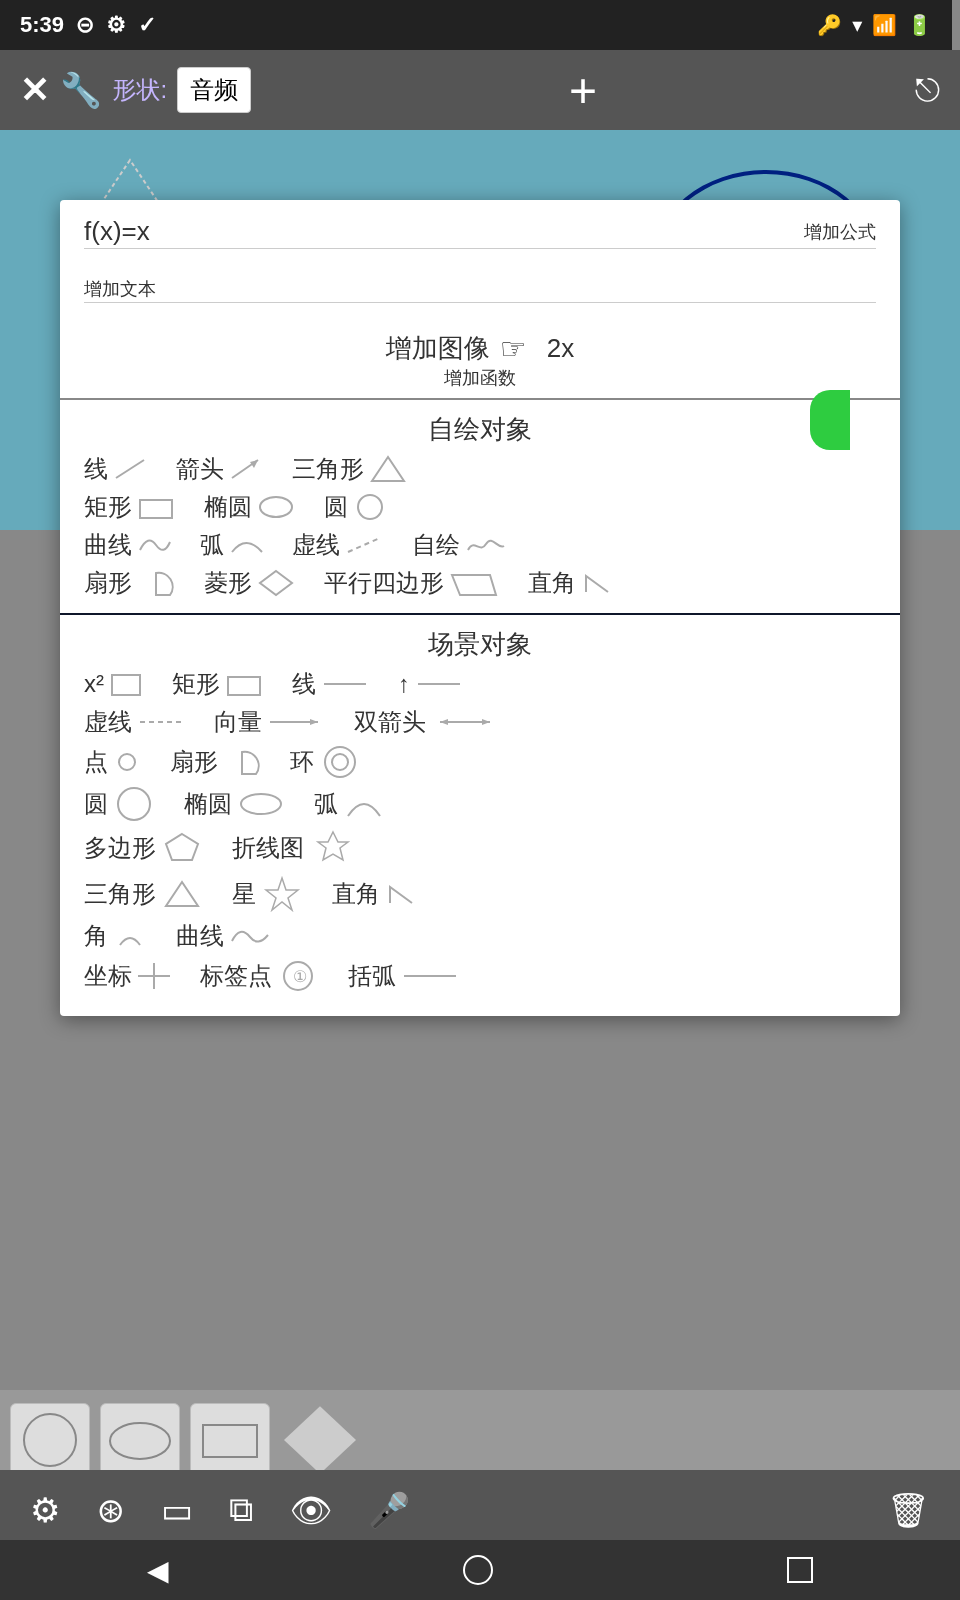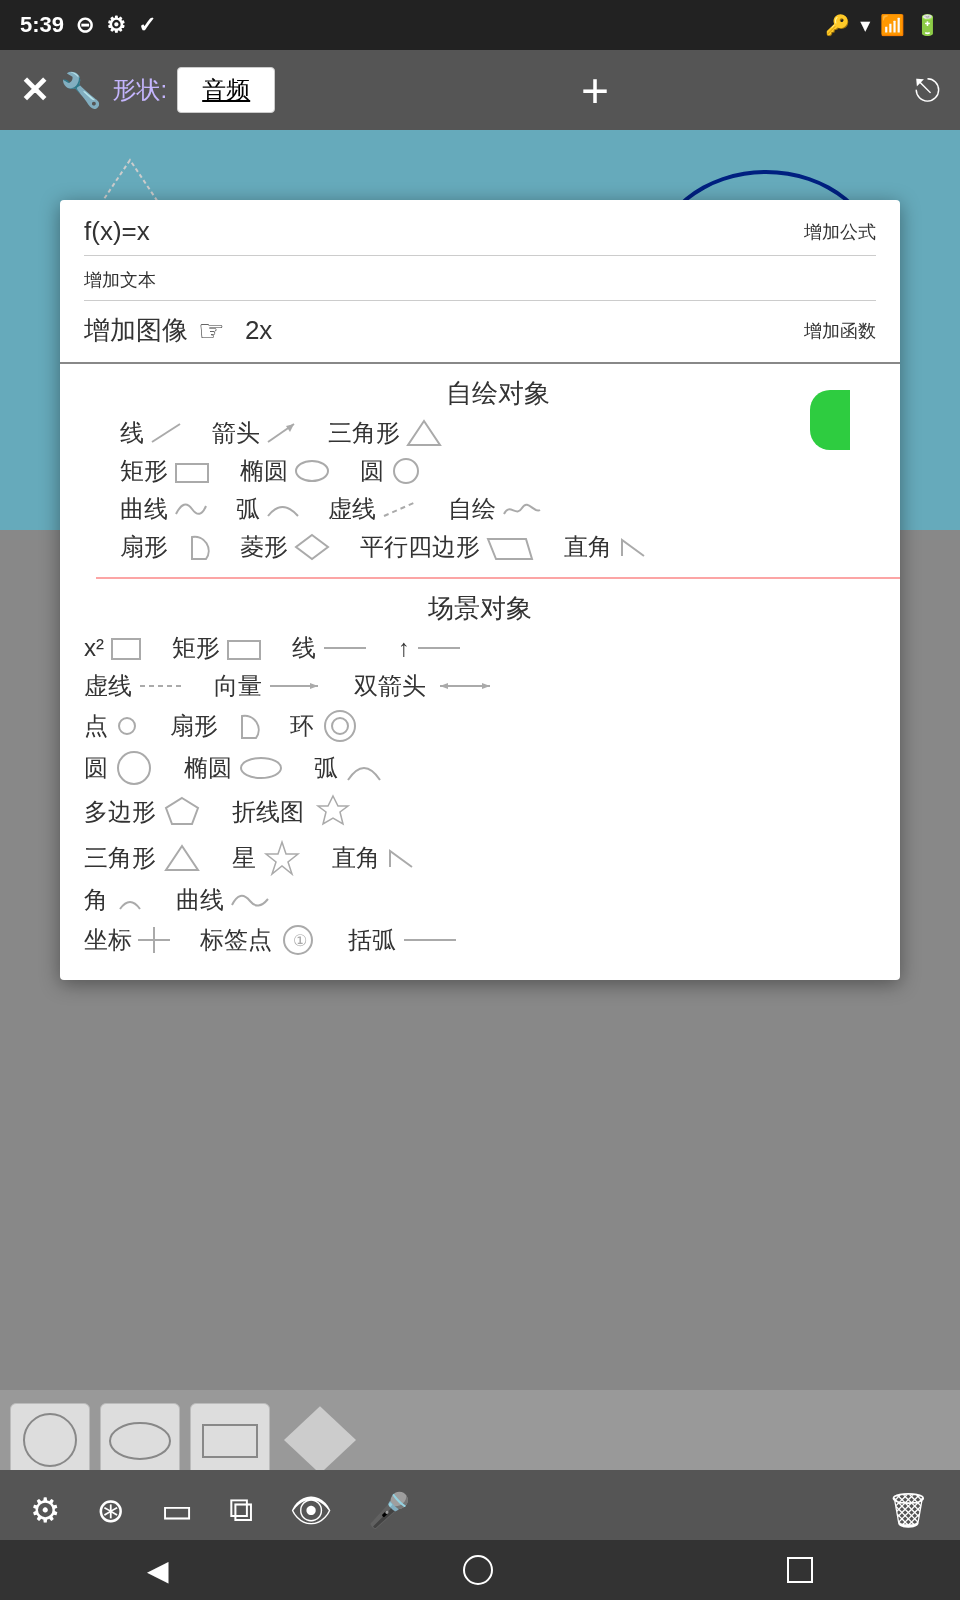--- a/index.html
+++ b/index.html
@@ -8,21 +8,21 @@
       height: 1600px;
       background: #888;
       font-family: sans-serif;
       overflow: hidden;
       position: relative;
     }
 
     
     .status-bar {
       position: absolute;
-      top: 0; left: 0; right: 0;
+      top: 0; left: 0; right: 8px;
       height: 50px;
       background: #222;
       display: flex;
       align-items: center;
       justify-content: space-between;
       padding: 0 20px;
       z-index: 100;
     }
     .status-left {
       display: flex;
@@ -53,24 +53,23 @@
       z-index: 100;
     }
     .toolbar-left {
       display: flex;
       align-items: center;
       gap: 10px;
     }
     .toolbar-title {
       background: white;
       border: 1px solid #ccc;
-      padding: 6px 24px;
+      padding: 6px 12px;
       font-size: 24px;
       border-radius: 4px;
-      text-decoration: underline;
     }
 
     
     .canvas-area {
       position: absolute;
       top: 130px;
       left: 0; right: 0;
       height: 400px;
       background: #6ab;
       z-index: 0;
@@ -99,26 +98,27 @@
 
     
     .dialog-top {
       padding: 16px 24px 8px 24px;
       border-bottom: 2px solid #888;
     }
     .dialog-row {
       display: flex;
       align-items: center;
       justify-content: space-between;
-      margin-bottom: 12px;
+      margin-bottom: 28px;
       border-bottom: 1px solid #ccc;
-      padding-bottom: 8px;
+      padding-bottom: 1px;
     }
     .dialog-row:last-child {
-      margin-bottom: 6px;
+      margin-bottom: 0;
+      flex-direction: column;
     }
     .dialog-row-left {
       display: flex;
       align-items: center;
       gap: 10px;
       font-size: 26px;
       color: #333;
       flex: 1;
     }
     .dialog-row-right {
@@ -140,22 +140,21 @@
       text-align: center;
       font-size: 26px;
       color: #333;
       padding: 12px 0 6px 0;
       font-weight: normal;
     }
 
     
     .draw-section {
       padding: 0 24px 8px 24px;
-      border-bottom: 2px solid #fca5a5;
-      margin-left: 36px;
+      border-bottom: 2px solid #0f172a;
     }
     .shape-row {
       display: flex;
       align-items: center;
       gap: 0;
       flex-wrap: nowrap;
       margin-bottom: 6px;
     }
     .shape-item {
       display: flex;

